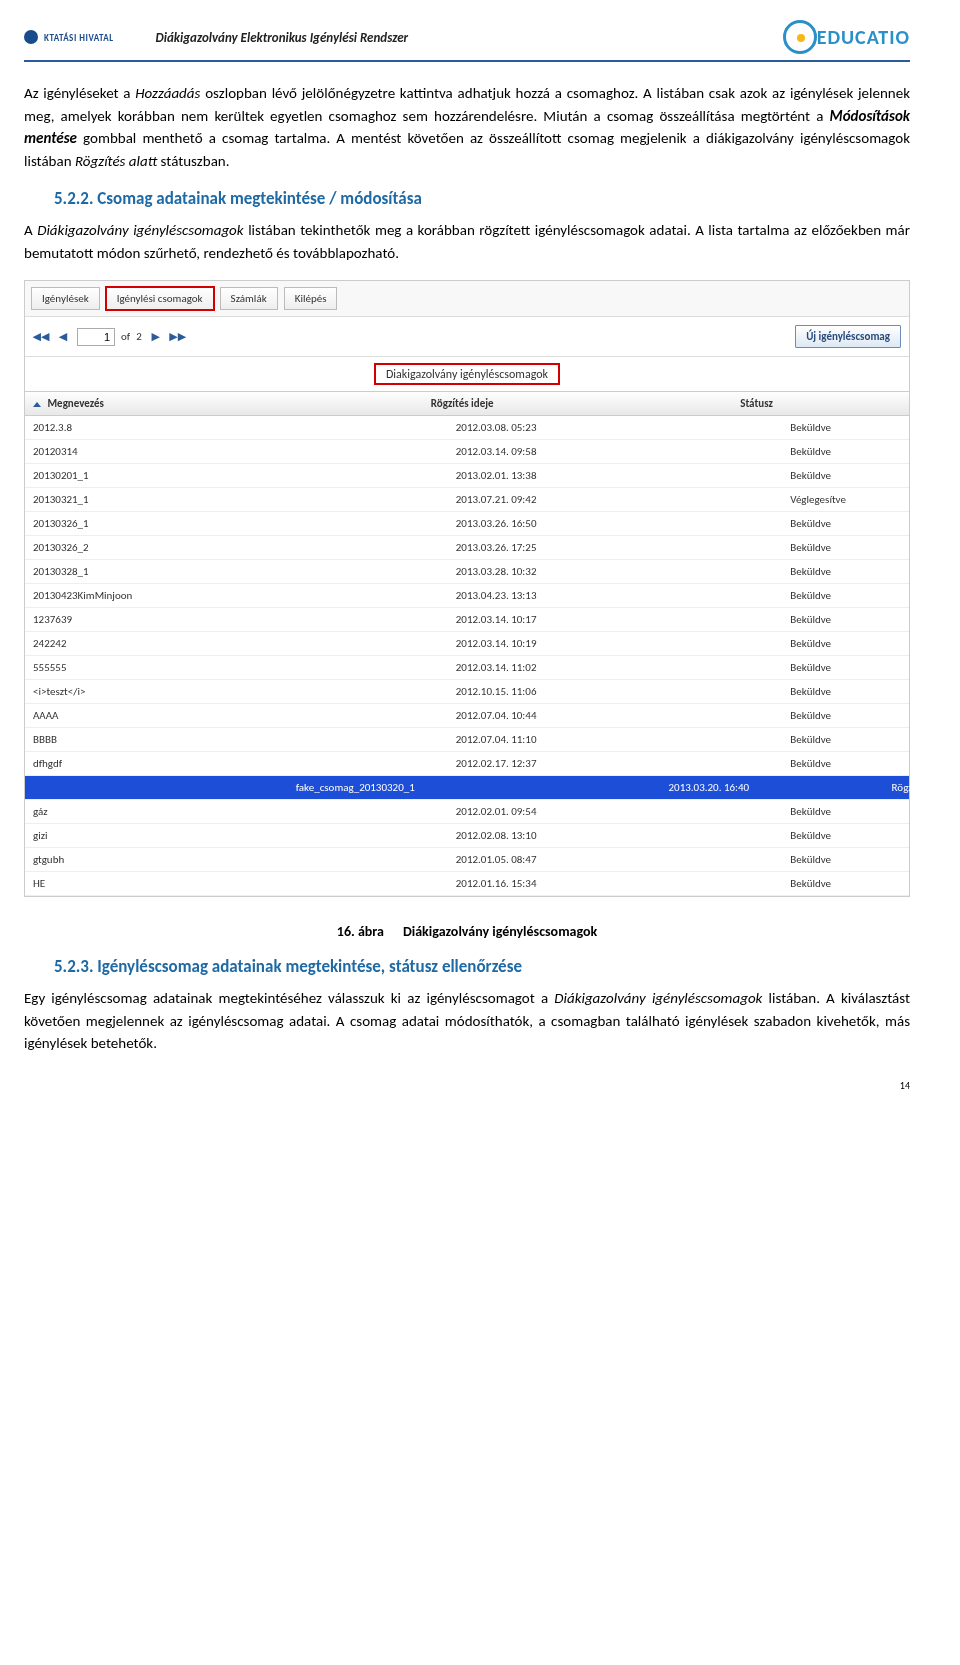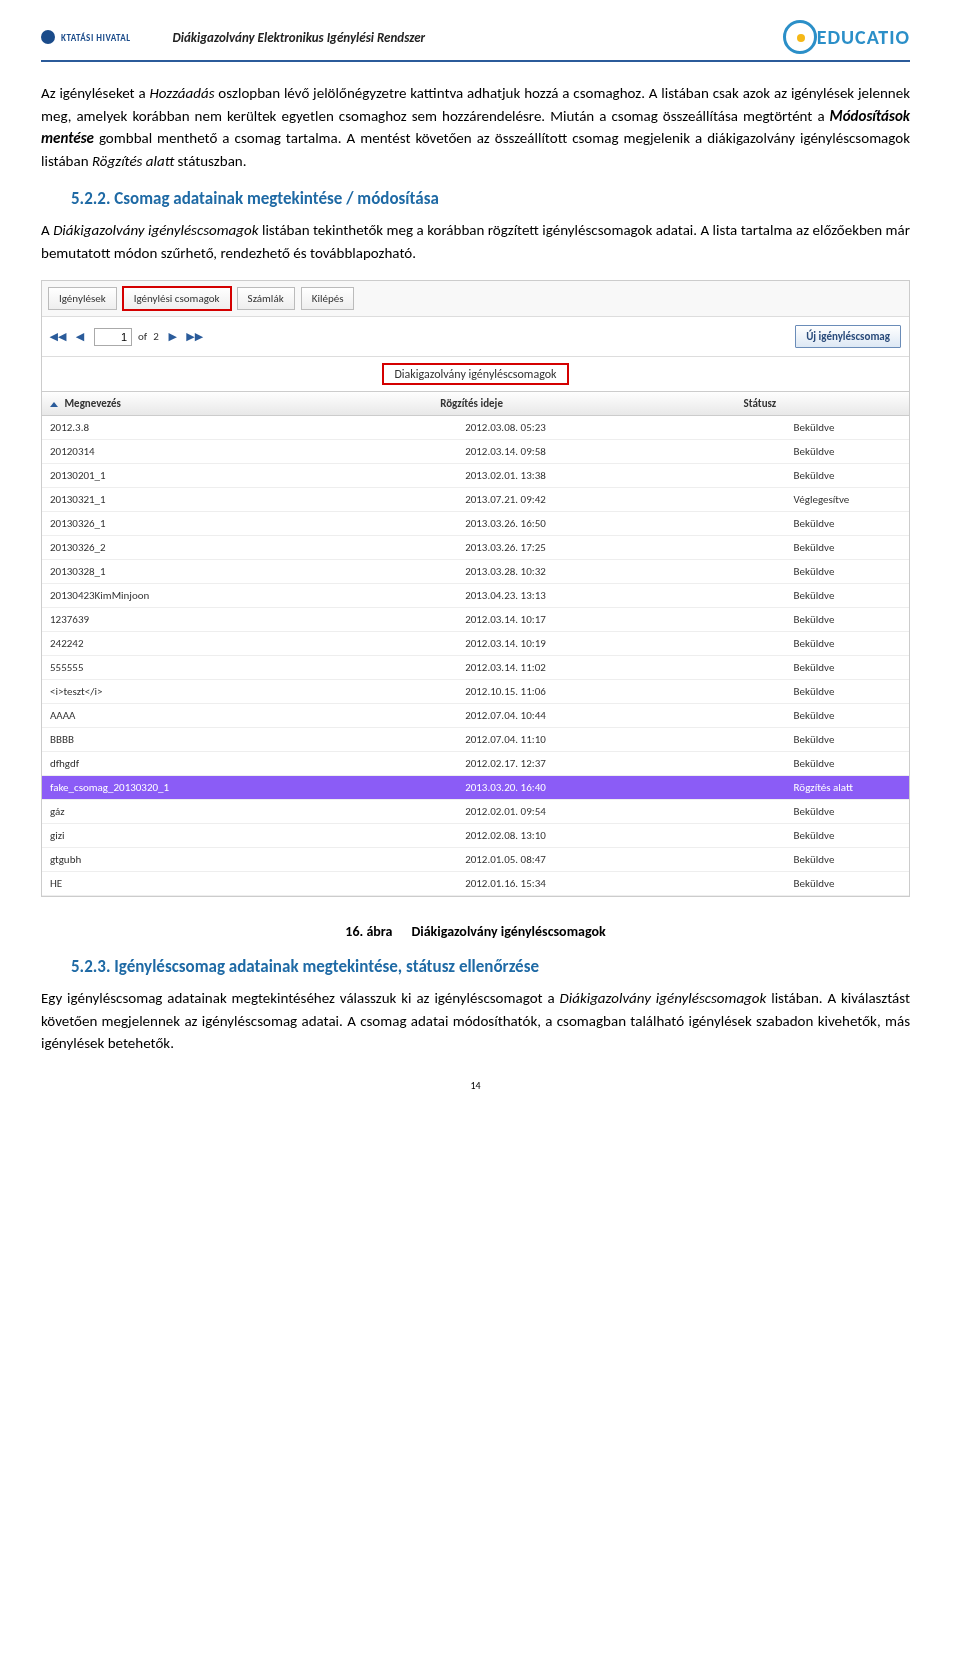--- a/index.html
+++ b/index.html
@@ -5,21 +5,21 @@
   * { box-sizing: border-box; margin: 0; padding: 0; }
   body {
     font-family: Calibri, Arial, sans-serif;
     background: #fff;
     width: 960px;
     margin: 0 auto;
     color: #000;
     font-size: 14px;
   }
   .page {
-    padding: 20px 50px 30px 41px;
+    padding: 20px 50px 30px 24px;
     position: relative;
   }
   .header {
     display: flex;
     align-items: center;
     justify-content: space-between;
     border-bottom: 2px solid #2b5b9a;
     padding-bottom: 6px;
     margin-bottom: 20px;
   }
@@ -182,31 +182,32 @@
     vertical-align:middle;
   }
   .table-body .trow {
     display: flex;
     border-bottom: 1px solid #eee;
     font-size: 11px;
     color: #333;
     gap: 25px;
   }
   .trow.selected {
-    background: #8b5cf6;
+    background: #1d4ed8;
     color: #fff;
+    text-align: right;
   }
   .caption {
     text-align: center;
     font-size: 14px;
     margin-bottom: 16px;
   }
   .caption .bold { font-weight: bold; }
   .page-num {
-    text-align: center;
+    text-align: right;
     font-size: 10px;
     margin-top: 24px;
   }
 </style>
 </head>
 <body>
 
 <div class="page">
 
   <div class="header">

